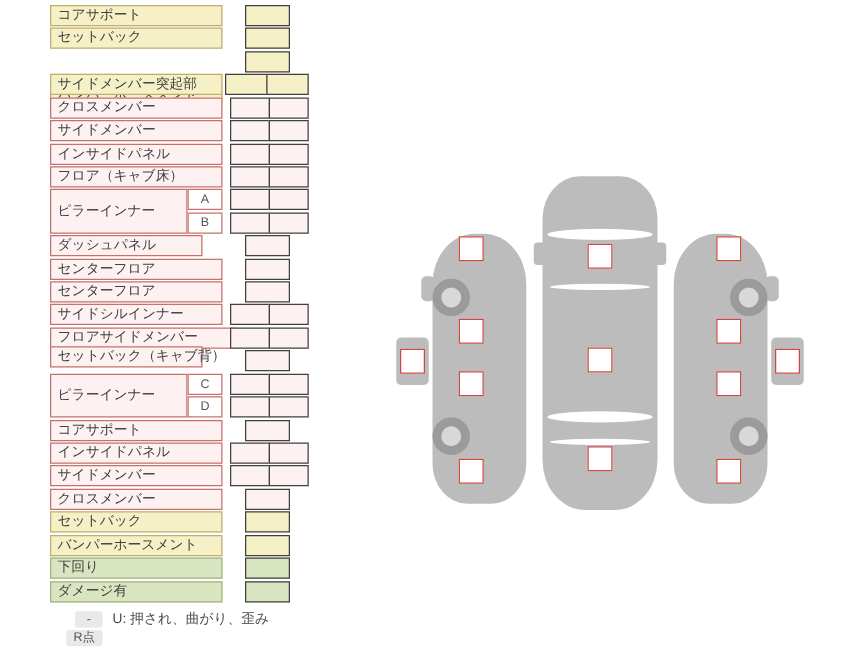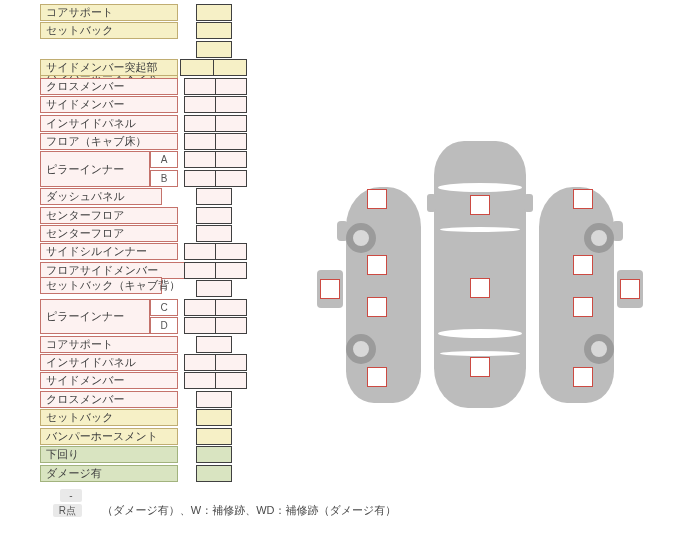--- a/index.html
+++ b/index.html
@@ -161,24 +161,24 @@
       <div class="marker" style="left: 573px; top: 297px;"></div>
       <div class="marker" style="left: 573px; top: 367px;"></div>
       <div class="marker" style="left: 620px; top: 279px;"></div>
     </div>
 
   <div id="legend">
     <div class="legend-line">
       <span class="legend-keybox">
         <span class="legend-key">-</span>
       </span>
+      <span class="legend-text">U: 押され、曲がり、歪み</span>
     </div>
     <div class="legend-line">
       <span class="legend-keybox">
         <span class="legend-key">R点</span>
       </span>
       <span class="legend-text">
-        <span class="l2">（ダメージ有）、W：補修跡、WD：補修跡（ダメージ有）</span>
       </span>
     </div>
   </div>
 
 </div>
 
 </body></html>

